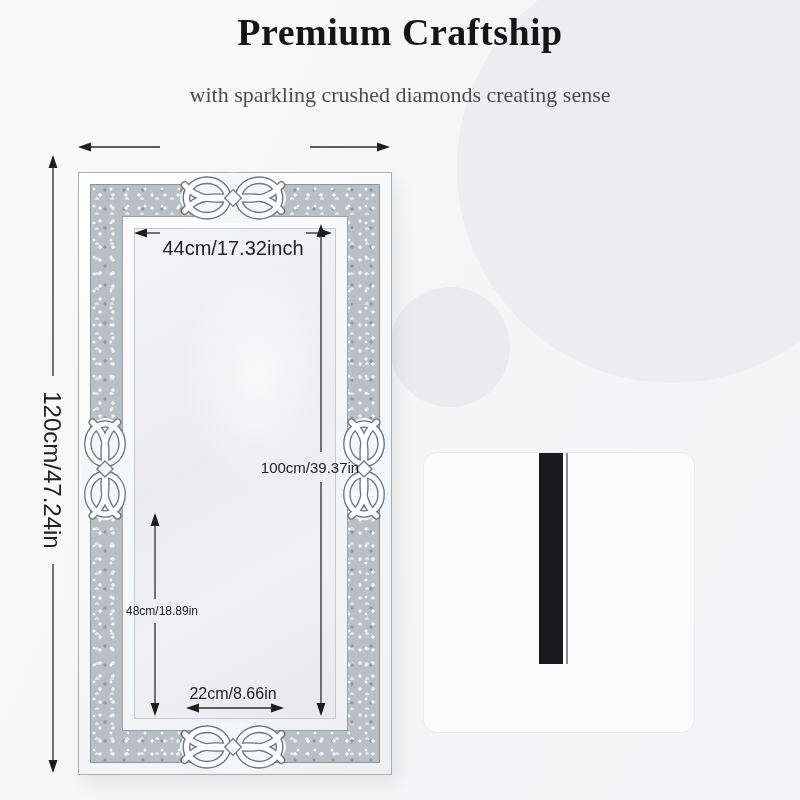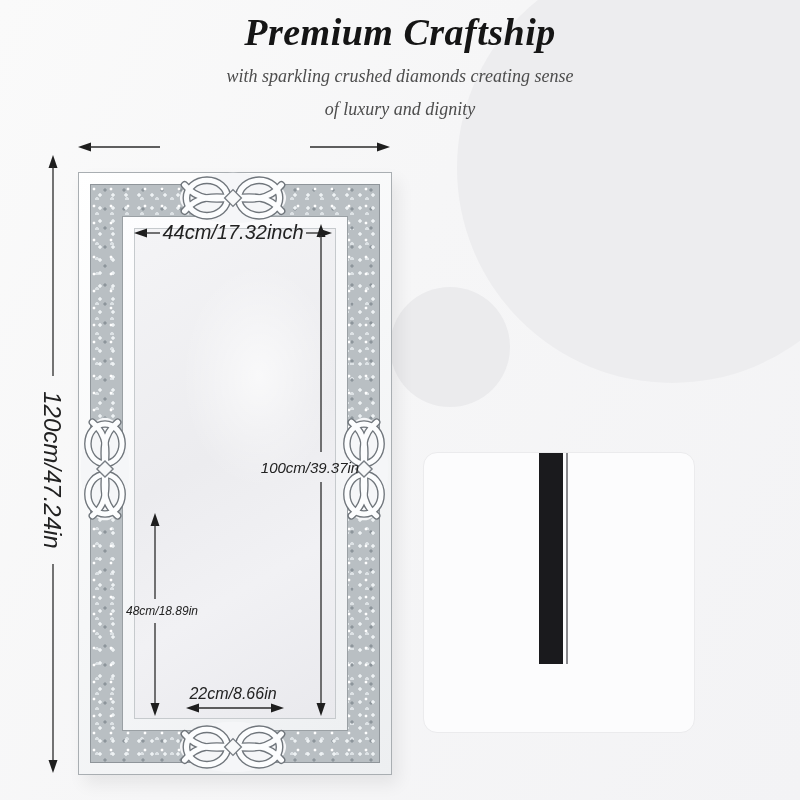--- a/index.html
+++ b/index.html
@@ -1,30 +1,30 @@
 <!DOCTYPE html>
 <html><head>
 <meta charset="utf-8">
 <style>
   html,body{margin:0;padding:0;}
   body{background:#ffffff;font-family:"Liberation Sans","DejaVu Sans",sans-serif;}
   .stage{position:relative;width:800px;height:800px;overflow:hidden;
-         background:linear-gradient(115deg,#fafafa 0%,#f6f6f7 45%,#f3f3f5 100%);font-style:italic;}
+         background:linear-gradient(115deg,#fafafa 0%,#f6f6f7 45%,#f3f3f5 100%);}
 
   
   .bg-circle{position:absolute;border-radius:50%;background:#ececee;}
   .bg-circle.big{left:457px;top:-47px;width:430px;height:430px;background:#ededef;}
   .bg-circle.small{left:390px;top:287px;width:120px;height:120px;background:#ebebed;}
 
   
   .header{position:absolute;left:0;top:10px;width:100%;text-align:center;}
   .title{font-family:"Liberation Serif","DejaVu Serif",serif;font-weight:bold;
          font-size:38px;line-height:44px;color:#151515;letter-spacing:.5px;}
-  .subtitle{font-family:"Liberation Serif","DejaVu Serif",serif;font-size:18px;
-            line-height:33px;color:#4d4d4d;margin-top:6px;}
+  .subtitle{font-family:"Liberation Serif","DejaVu Serif",serif;font-size:22px;
+            line-height:33px;color:#4d4d4d;margin-top:24px;}
 
   
   .mirror{position:absolute;left:78px;top:172px;width:314px;height:603px;
           background:linear-gradient(135deg,#ffffff,#edeff1);
           border:1px solid #a9aeb2;box-sizing:border-box;
           box-shadow:6px 9px 16px rgba(0,0,0,.07);}
   .band{position:absolute;inset:11px;border:1px solid #8f959a;
         background-color:#b9bfc3;
         background-image:
           radial-gradient(circle at 3px 4px,#ffffff 1.2px,transparent 1.7px),
@@ -50,21 +50,21 @@
 
   
   .dims{position:absolute;left:0;top:0;width:800px;height:800px;pointer-events:none;}
   .dims line{stroke:#2b2b2b;stroke-width:1.3;}
   .dims polygon{fill:#1e1e1e;}
 
   .dim-label{position:absolute;transform:translate(-50%,-50%);white-space:nowrap;
              color:#222;font-family:"Liberation Sans","DejaVu Sans",sans-serif;}
   .dl-60 {left:234px;top:147px;font-size:24px;}
   .dl-120{left:52px;top:470px;font-size:24px;transform:translate(-50%,-50%) rotate(90deg);}
-  .dl-44 {left:233px;top:232px;font-size:20px;text-align:center;}
+  .dl-44 {left:233px;top:248px;font-size:20px;text-align:center;}
   .dl-100{left:310px;top:467px;font-size:15px;}
   .dl-48 {left:162px;top:611px;font-size:12px;}
   .dl-22 {left:233px;top:694px;font-size:16px;}
 
   
   .card{position:absolute;left:423px;top:452px;width:272px;height:281px;
         background:#fcfcfd;border:1px solid #ebebed;border-radius:14px;box-sizing:border-box;}
   .side-bar{position:absolute;left:115px;top:0;width:24px;height:211px;background:#1a1a1d;}
   .side-edge{position:absolute;left:142px;top:0;width:2px;height:211px;background:#8a8a8e;}
   .thickness-label{position:absolute;left:140px;top:252px;transform:translate(-50%,-50%);
@@ -75,21 +75,20 @@
 
 <div class="stage">
 
   <div class="bg-circle big"></div>
   <div class="bg-circle small"></div>
 
   <div class="header">
     <div class="title">Premium Craftship</div>
     <div class="subtitle">
       <div>with sparkling crushed diamonds creating sense</div>
-      <div>of luxury and dignity</div>
     </div>
   </div>
 
   <svg width="0" height="0" style="position:absolute">
     <defs>
       <symbol id="celticKnot" viewBox="0 0 120 58">
         <ellipse cx="60" cy="29" rx="57" ry="27" fill="#f5f6f8"></ellipse>
         <g fill="none" stroke="#70767c" stroke-width="8.5" stroke-linecap="round">
           <ellipse cx="32" cy="29" rx="22" ry="19"></ellipse>
           <ellipse cx="88" cy="29" rx="22" ry="19"></ellipse>

